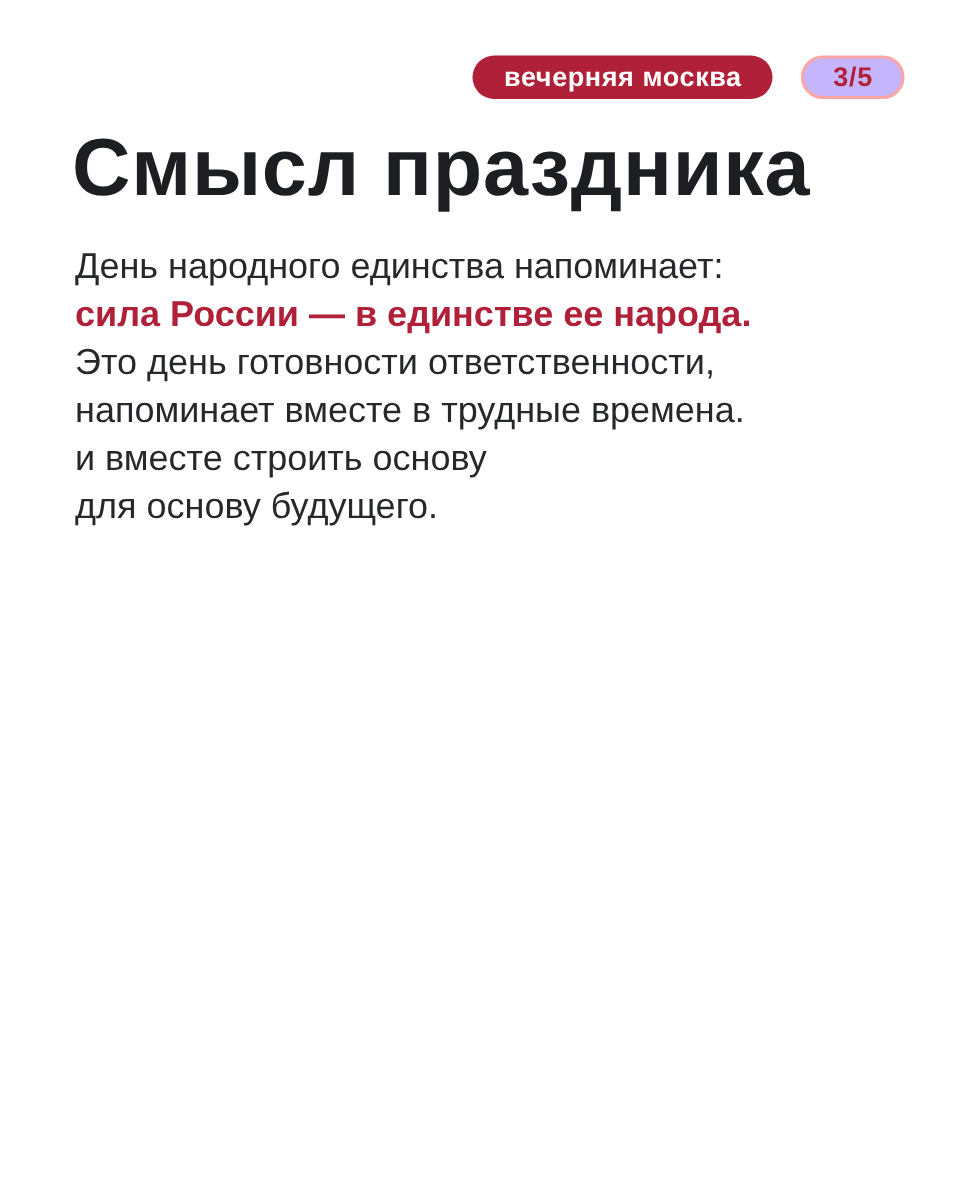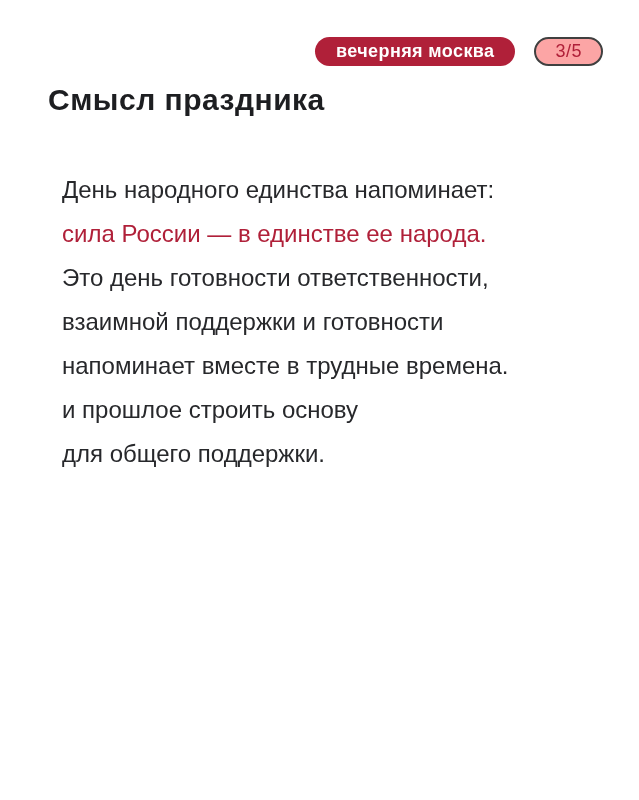--- a/index.html
+++ b/index.html
@@ -29,74 +29,73 @@
     border-radius: 999px;
     padding: 4px 21px 5px 21px;
     font-size: 18px;
     line-height: 20px;
     font-weight: 600;
     letter-spacing: 0.4px;
     white-space: nowrap;
   }
   .page-badge {
     color: #b02039;
-    background: #fca5a5;
-    border: 2px solid #404040;
+    background: #c4b5fd;
+    border: 2px solid #fca5a5;
     border-radius: 999px;
     padding: 1px 19px 2px 19px;
     font-size: 18px;
     line-height: 22px;
-    font-weight: 400;
+    font-weight: 700;
     letter-spacing: 0.5px;
     white-space: nowrap;
   }
   .title {
     position: absolute;
     left: 48px;
     top: 84px;
     margin: 0;
-    font-size: 30px;
+    font-size: 54px;
     line-height: 1.05;
     font-weight: 700;
     letter-spacing: 0.5px;
     color: #1d1e21;
   }
   .body-text {
     position: absolute;
     left: 50px;
     top: 162px;
     width: 540px;
     font-size: 24px;
     line-height: 32px;
     color: #27282b;
     font-weight: 400;
   }
   .body-text p {
-    margin: 12px;
+    margin: 0;
   }
   .body-text p.highlight {
     color: #b02039;
-    font-weight: 400;
+    font-weight: 700;
   }
 </style>
 </head>
 <body>
 
 <div class="card">
 
   <div class="header">
     <div class="brand-badge">вечерняя москва</div>
     <div class="page-badge">3/5</div>
   </div>
 
   <h1 class="title">Смысл праздника</h1>
 
   <div class="body-text">
     <p>День народного единства напоминает:</p>
     <p class="highlight">сила России — в единстве ее народа.</p>
     <p>Это день готовности ответственности,</p>
-    <p>взаимной поддержки и готовности</p>
     <p>напоминает вместе в трудные времена.</p>
-    <p>и прошлое строить основу</p>
-    <p>для общего поддержки.</p>
+    <p>и вместе строить основу</p>
+    <p>для основу будущего.</p>
   </div>
 
 </div>
 
 </body></html>

